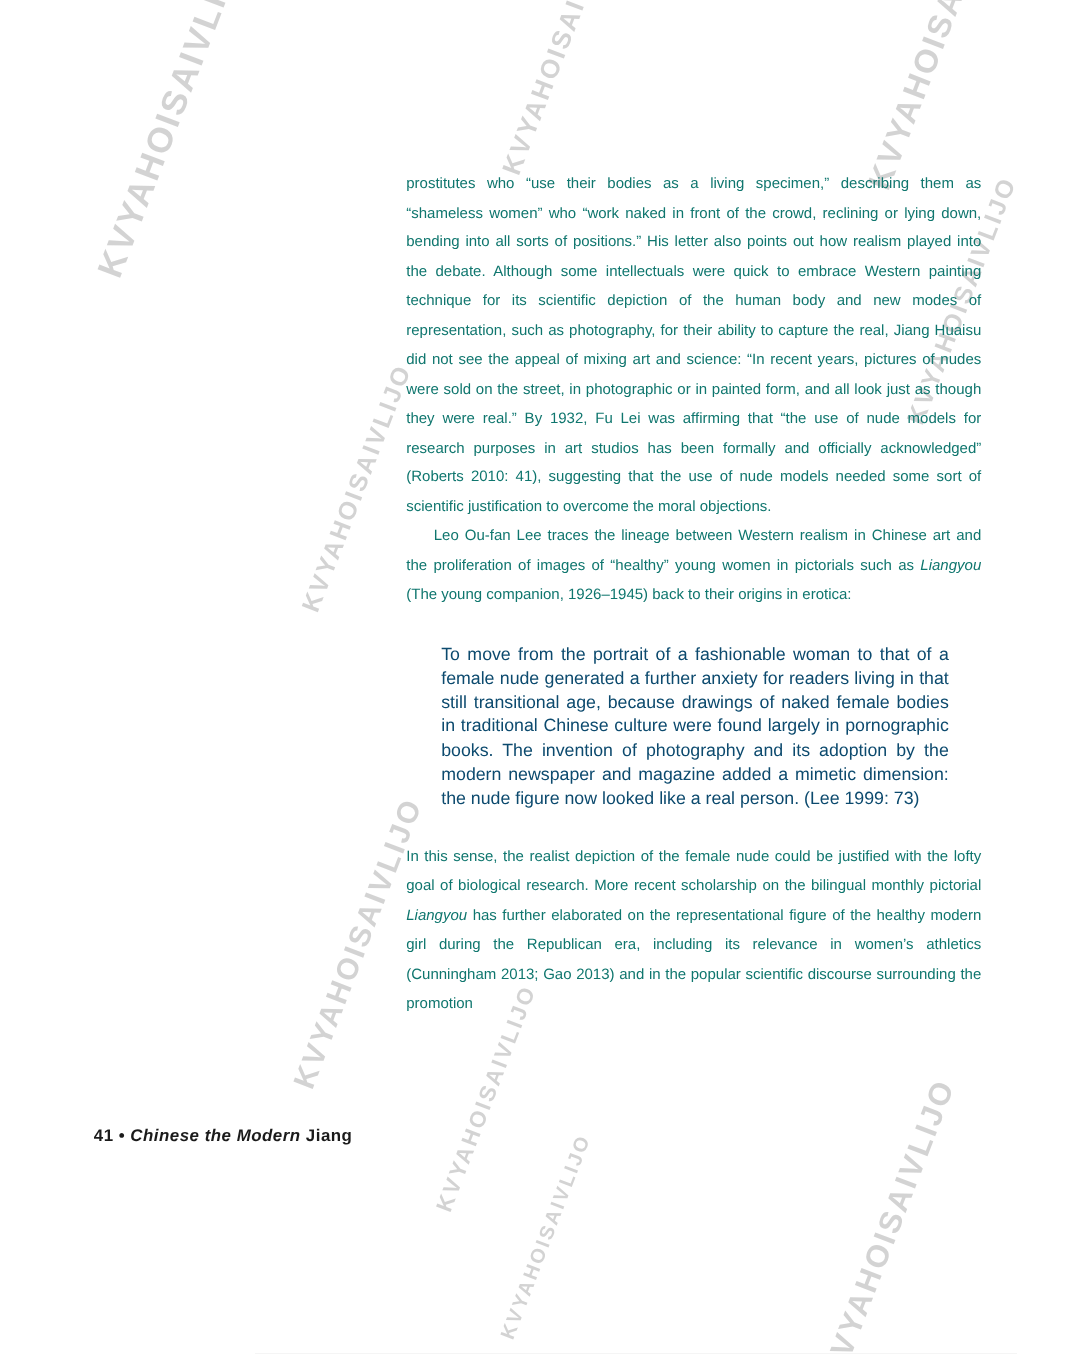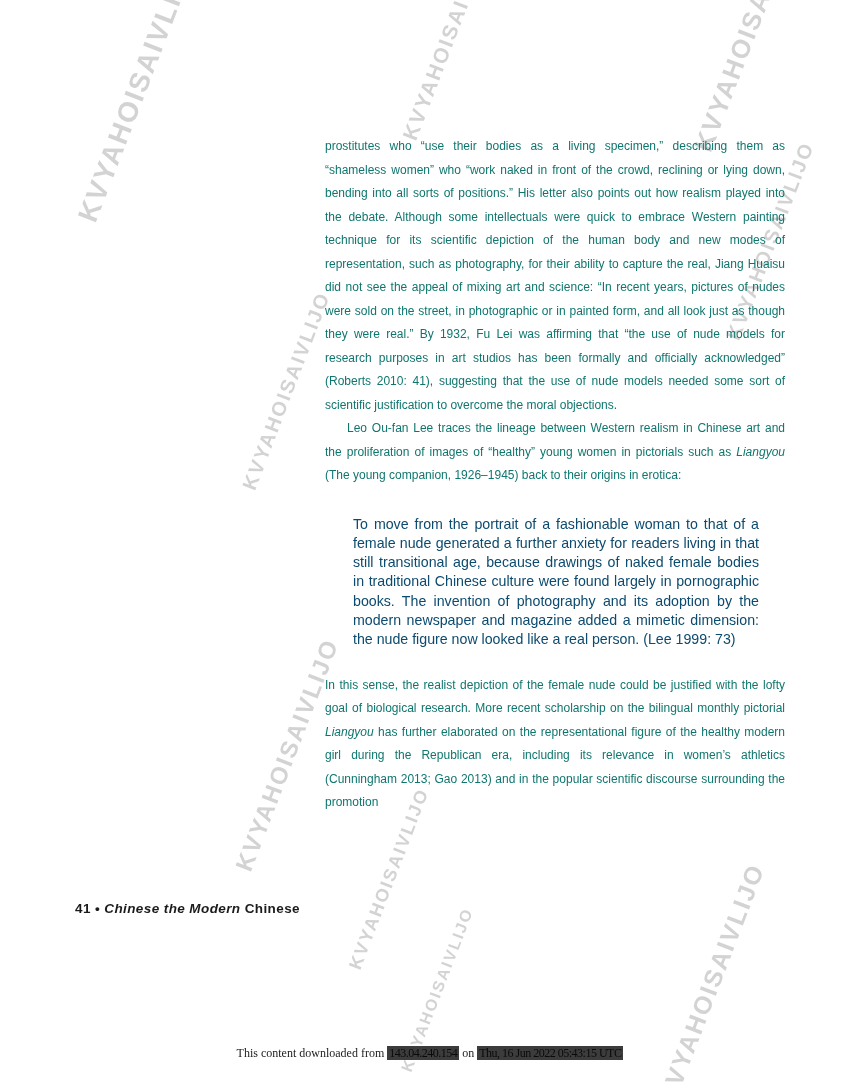--- a/index.html
+++ b/index.html
@@ -109,25 +109,19 @@
 
     <p class="block-quote">To move from the portrait of a fashionable woman to that of a female nude generated a further anxiety for readers living in that still transitional age, because drawings of naked female bodies in traditional Chinese culture were found largely in pornographic books. The invention of photography and its adoption by the modern newspaper and magazine added a mimetic dimension: the nude figure now looked like a real person. (Lee 1999: 73)</p>
 
     <p class="body-para after-quote"><span>In this sense, the realist depiction of the female nude could be justified with the lofty goal of biological research. More recent scholarship on the bilingual monthly pictorial </span><span class="italic">Liangyou</span><span> has further elaborated on the representational figure of the healthy modern girl during the Republican era, including its relevance in women’s athletics (Cunningham 2013; Gao 2013) and in the popular scientific discourse surrounding the promotion</span></p>
   </div>
 
   <div class="page-footer">
     <span>41</span>
     <span>•</span>
     <span class="title-italic">Chinese the Modern</span>
-    <span>Chinese</span>
+    <span>Jiang</span>
   </div>
 
   <div class="jstor-footer">
-    <div class="jstor-line1">
-      <span>This content downloaded from</span>
-      <span class="redacted">143.04.240.154</span>
-      <span>on</span>
-      <span class="redacted">Thu, 16 Jun 2022 05:43:15 UTC</span>
-    </div>
   </div>
 
 </div>
 
 </body></html>

